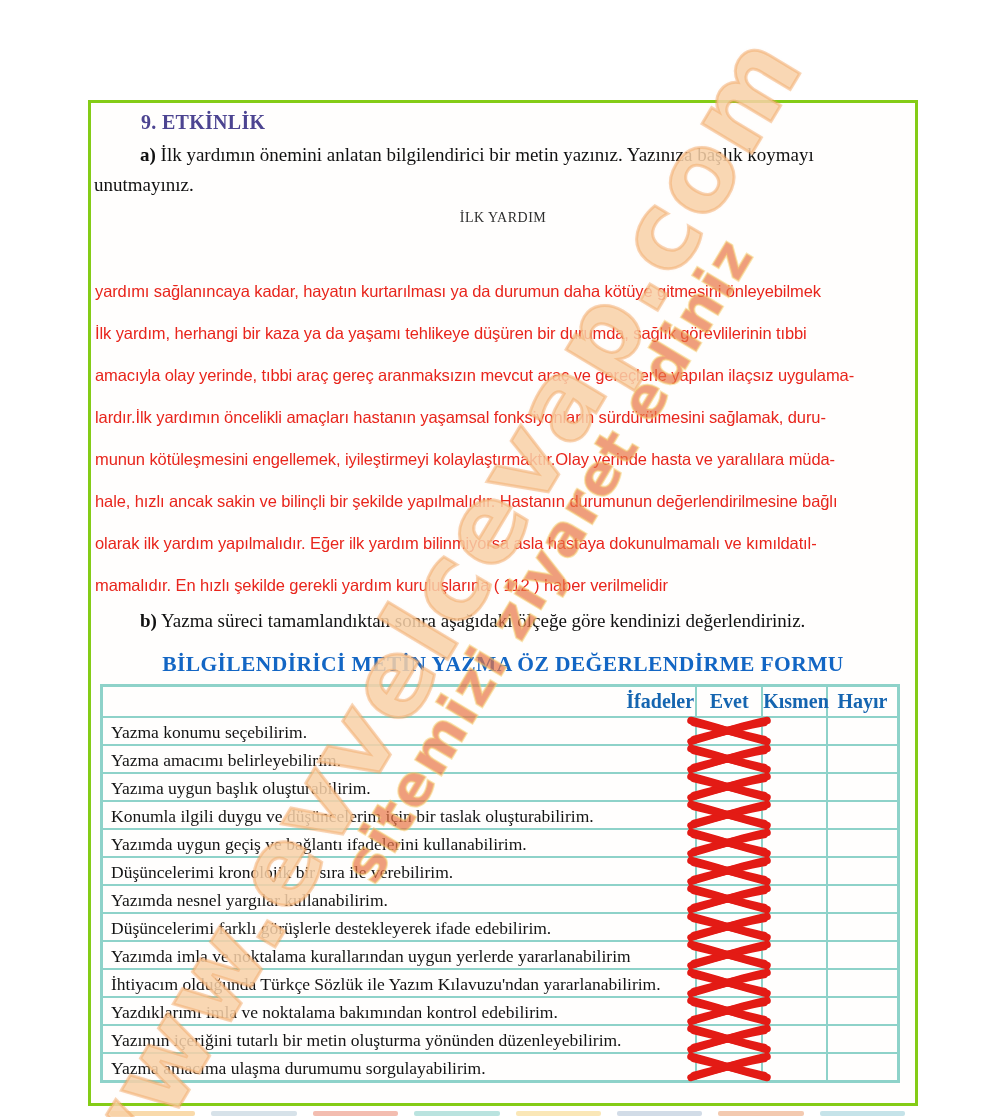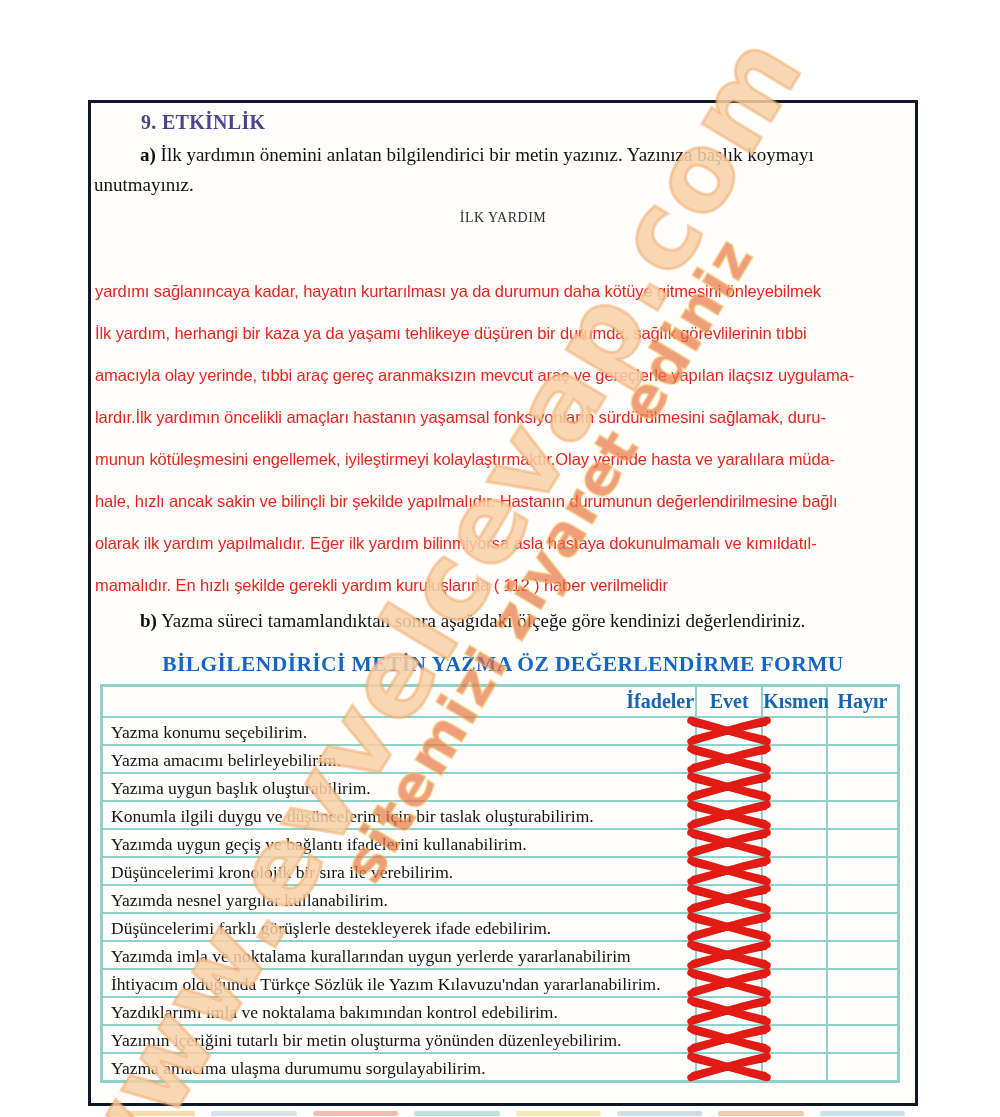--- a/index.html
+++ b/index.html
@@ -1,19 +1,19 @@
 <!DOCTYPE html>
 <html><head>
 <meta charset="utf-8">
 <style>
   html,body{margin:0;padding:0;background:#ffffff;}
   .page{position:relative;width:1000px;height:1117px;background:#ffffff;overflow:hidden;
         font-family:"Liberation Serif",serif;color:#1a1a1a;}
   .frame{position:absolute;left:88px;top:100px;width:830px;height:1006px;
-         border:3px solid #0f172a;box-sizing:border-box;background:#fffefd;z-index:1;}
+         border:3px solid #84cc16;box-sizing:border-box;background:#fffefd;z-index:1;}
   .heading{margin:8px 0 0 50px;font-size:20px;font-weight:bold;color:#4c4491;letter-spacing:0.3px;}
   .task{margin:6px 3px 0 3px;font-size:19px;line-height:30px;text-indent:46px;color:#111;}
   .task b{font-weight:bold;}
   .answer-title{margin-top:10px;text-align:center;font-family:Liberation Serif, serif;
                 font-size:14px;color:#2e2e2e;letter-spacing:0.5px;}
   .red-para{margin:44px 0 0 4px;font-family:"Liberation Sans",sans-serif;
             font-size:16.5px;letter-spacing:-0.1px;color:#e8251c;white-space:nowrap;}
   .red-line{height:42px;line-height:42px;}
   .task-b{margin-top:0;}
   .form-title{margin-top:16px;text-align:center;font-size:21.5px;font-weight:bold;

